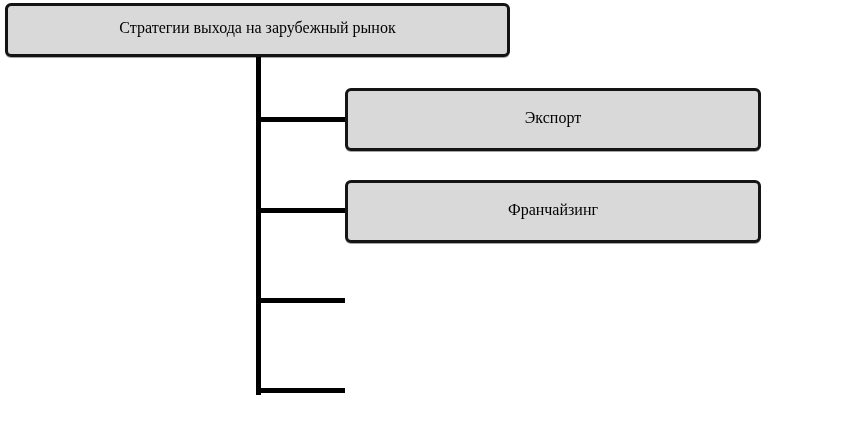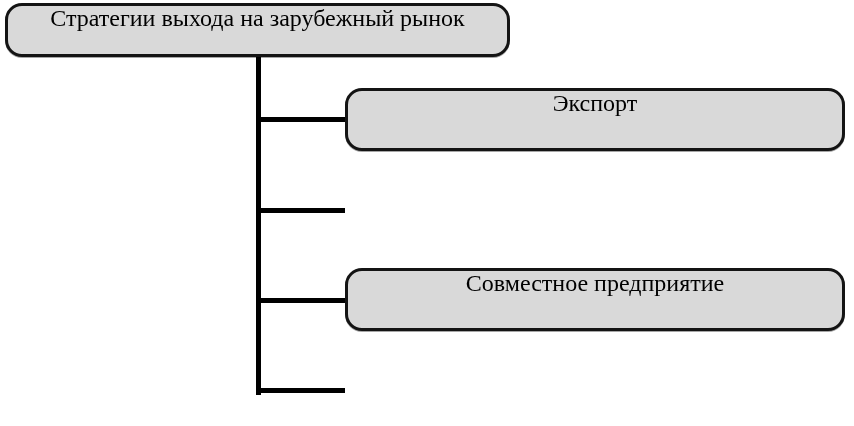--- a/index.html
+++ b/index.html
@@ -20,40 +20,40 @@
     position: relative;
     width: 854px;
     height: 426px;
     background: var(--bg);
     overflow: hidden;
   }
   .node {
     position: absolute;
     background: var(--box-fill);
     border: 3px solid var(--box-border);
-    border-radius: 17px;
+    border-radius: 6px;
     display: flex;
-    align-items: flex-start;
+    align-items: center;
     justify-content: center;
     color: var(--text);
-    font-size: 24px;
+    font-size: 16px;
     line-height: 1;
     text-align: center;
     padding-bottom: 4px;
     box-shadow: 0 1px 0 rgba(0,0,0,0.35);
   }
   .node-root {
     left: 5px;
     top: 3px;
     width: 505px;
     height: 54px;
   }
   .node-child {
     left: 345px;
-    width: 500px;
+    width: 416px;
     height: 63px;
   }
   .node-child-0 { top: 88px; }
   .node-child-1 { top: 180px; }
   .node-child-2 { top: 268px; }
   .node-child-3 { top: 358px; }
   .trunk {
     position: absolute;
     left: 256px;
     top: 57px;
@@ -86,19 +86,19 @@
 
   <div class="branch branch-0"></div>
   <div class="branch branch-1"></div>
   <div class="branch branch-2"></div>
   <div class="branch branch-3"></div>
 
   <div class="node node-child node-child-0">
     <span>Экспорт</span>
   </div>
 
+  <div class="node node-child node-child-1">
+    <span>Франчайзинг</span>
+  </div>
 
-  <div class="node node-child node-child-2">
-    <span>Совместное предприятие</span>
-  </div>
 
 
 </div>
 
 </body></html>

